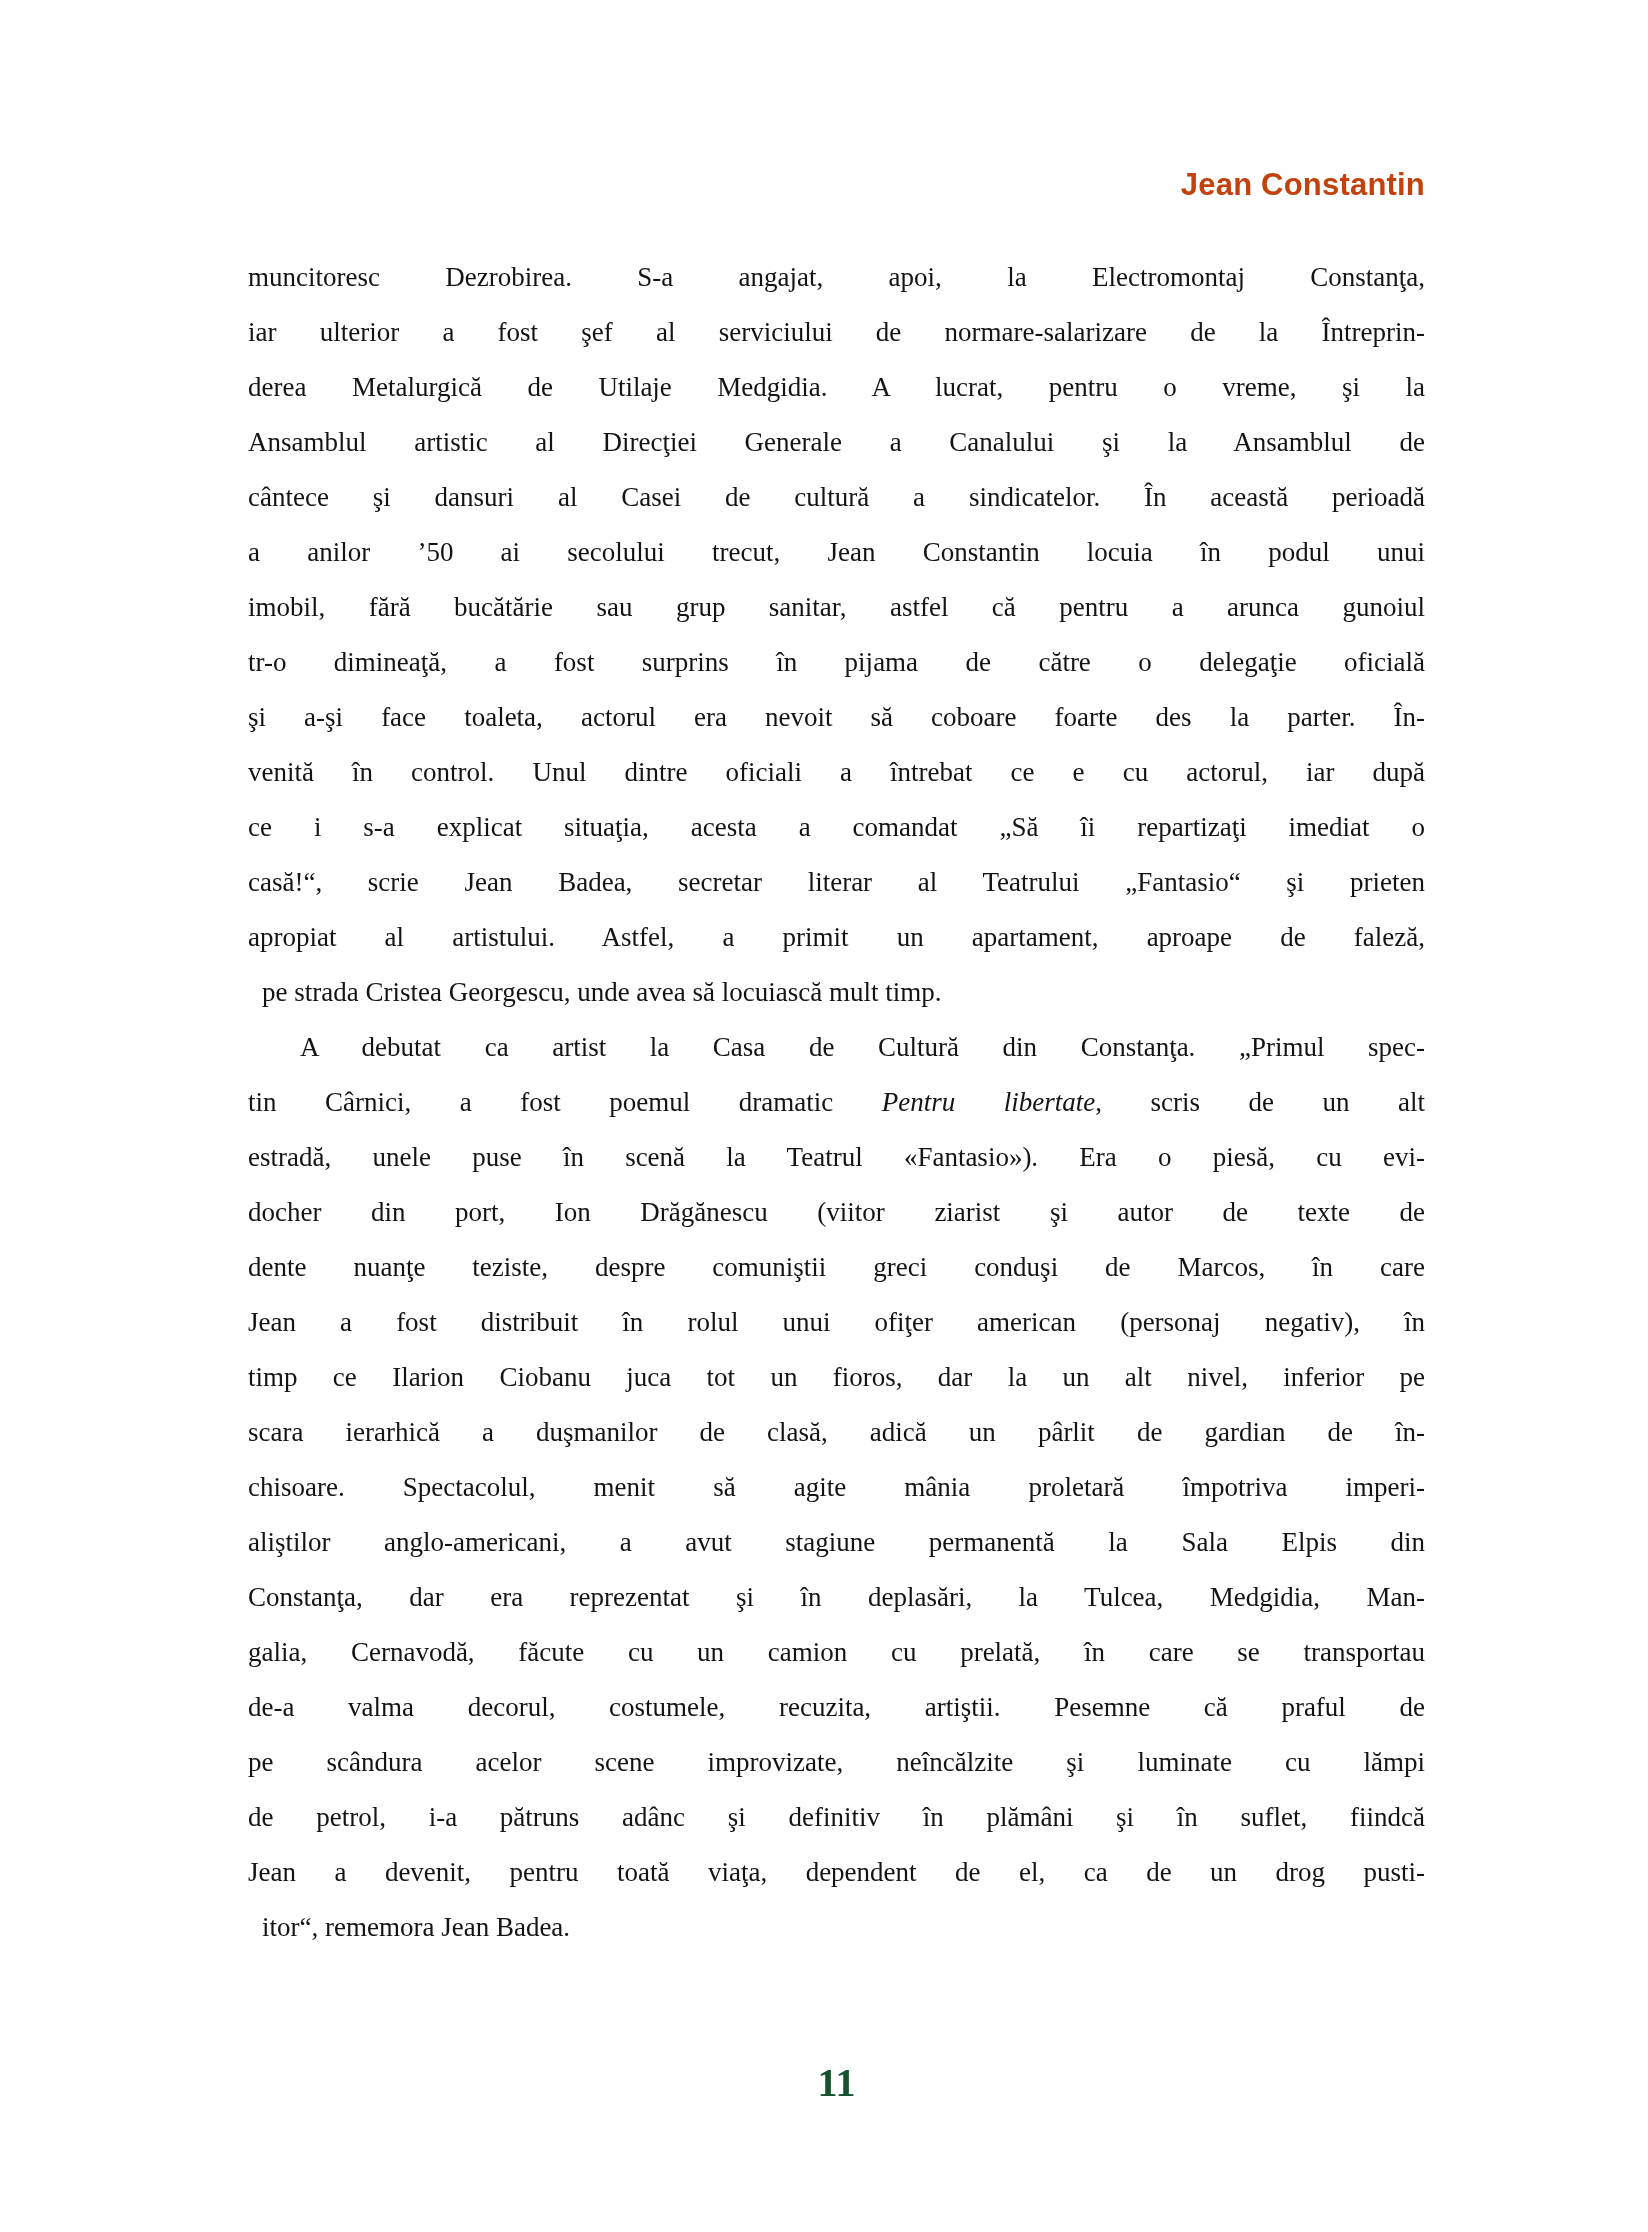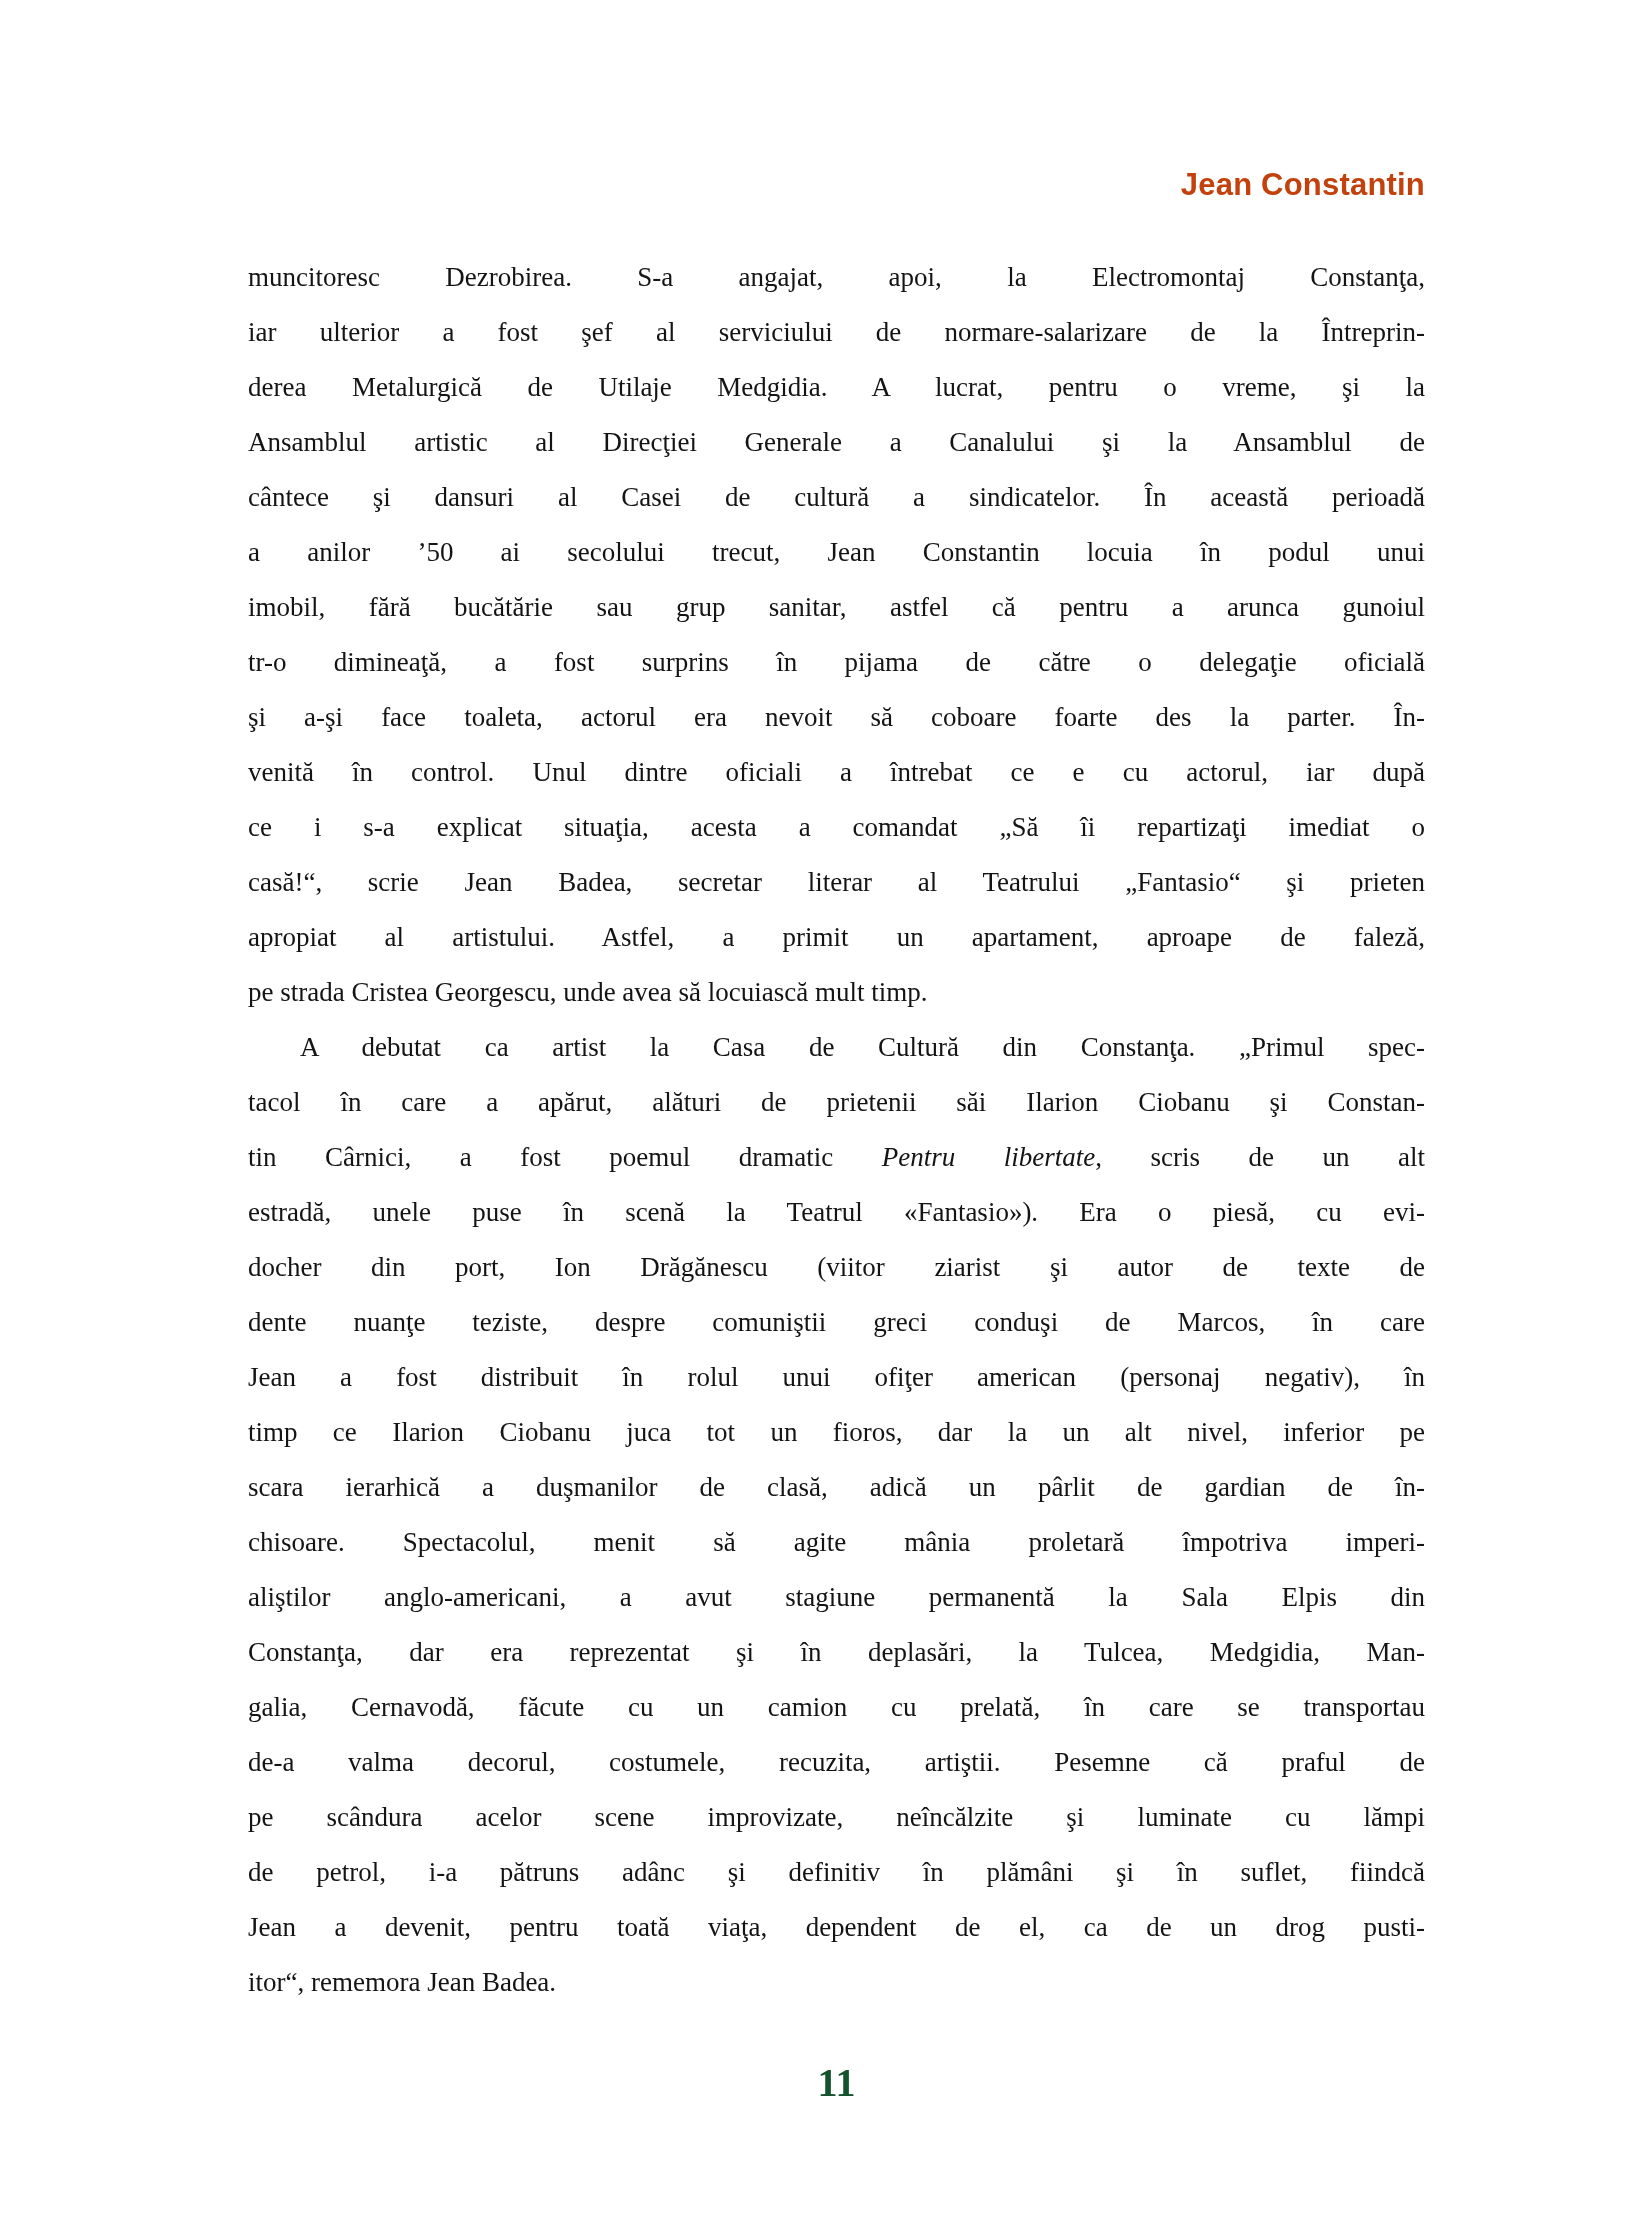--- a/index.html
+++ b/index.html
@@ -39,20 +39,21 @@
   }
   .line {
     text-align: justify;
     text-align-last: justify;
     height: 55px;
     overflow: hidden;
   }
   .line.final {
     text-align: center;
     text-align-last: left;
+    margin-left: 14px;
   }
   .paragraph.indent-first .line:first-child {
     text-indent: 52px;
   }
   .italic {
     font-style: italic;
   }
   .page-number {
     position: absolute;
     top: 2059px;
@@ -82,21 +83,20 @@
         <div class="line">tr-o dimineaţă, a fost surprins în pijama de către o delegaţie oficială</div>
         <div class="line">şi a-şi face toaleta, actorul era nevoit să coboare foarte des la parter. În-</div>
         <div class="line">venită în control. Unul dintre oficiali a întrebat ce e cu actorul, iar după</div>
         <div class="line">ce i s-a explicat situaţia, acesta a comandat „Să îi repartizaţi imediat o</div>
         <div class="line">casă!“, scrie Jean Badea, secretar literar al Teatrului „Fantasio“ şi prieten</div>
         <div class="line">apropiat al artistului. Astfel, a primit un apartament, aproape de faleză,</div>
         <div class="line final">pe strada Cristea Georgescu, unde avea să locuiască mult timp.</div>
       </div>
       <div class="paragraph indent-first">
         <div class="line">A debutat ca artist la Casa de Cultură din Constanţa. „Primul spec-</div>
-        <div class="line">tacol în care a apărut, alături de prietenii săi Ilarion Ciobanu şi Constan-</div>
         <div class="line"><span>tin Cârnici, a fost poemul dramatic </span><span class="italic">Pentru libertate</span><span>, scris de un alt</span></div>
         <div class="line">estradă, unele puse în scenă la Teatrul «Fantasio»). Era o piesă, cu evi-</div>
         <div class="line">docher din port, Ion Drăgănescu (viitor ziarist şi autor de texte de</div>
         <div class="line">dente nuanţe teziste, despre comuniştii greci conduşi de Marcos, în care</div>
         <div class="line">Jean a fost distribuit în rolul unui ofiţer american (personaj negativ), în</div>
         <div class="line">timp ce Ilarion Ciobanu juca tot un fioros, dar la un alt nivel, inferior pe</div>
         <div class="line">scara ierarhică a duşmanilor de clasă, adică un pârlit de gardian de în-</div>
         <div class="line">chisoare. Spectacolul, menit să agite mânia proletară împotriva imperi-</div>
         <div class="line">aliştilor anglo-americani, a avut stagiune permanentă la Sala Elpis din</div>
         <div class="line">Constanţa, dar era reprezentat şi în deplasări, la Tulcea, Medgidia, Man-</div>

